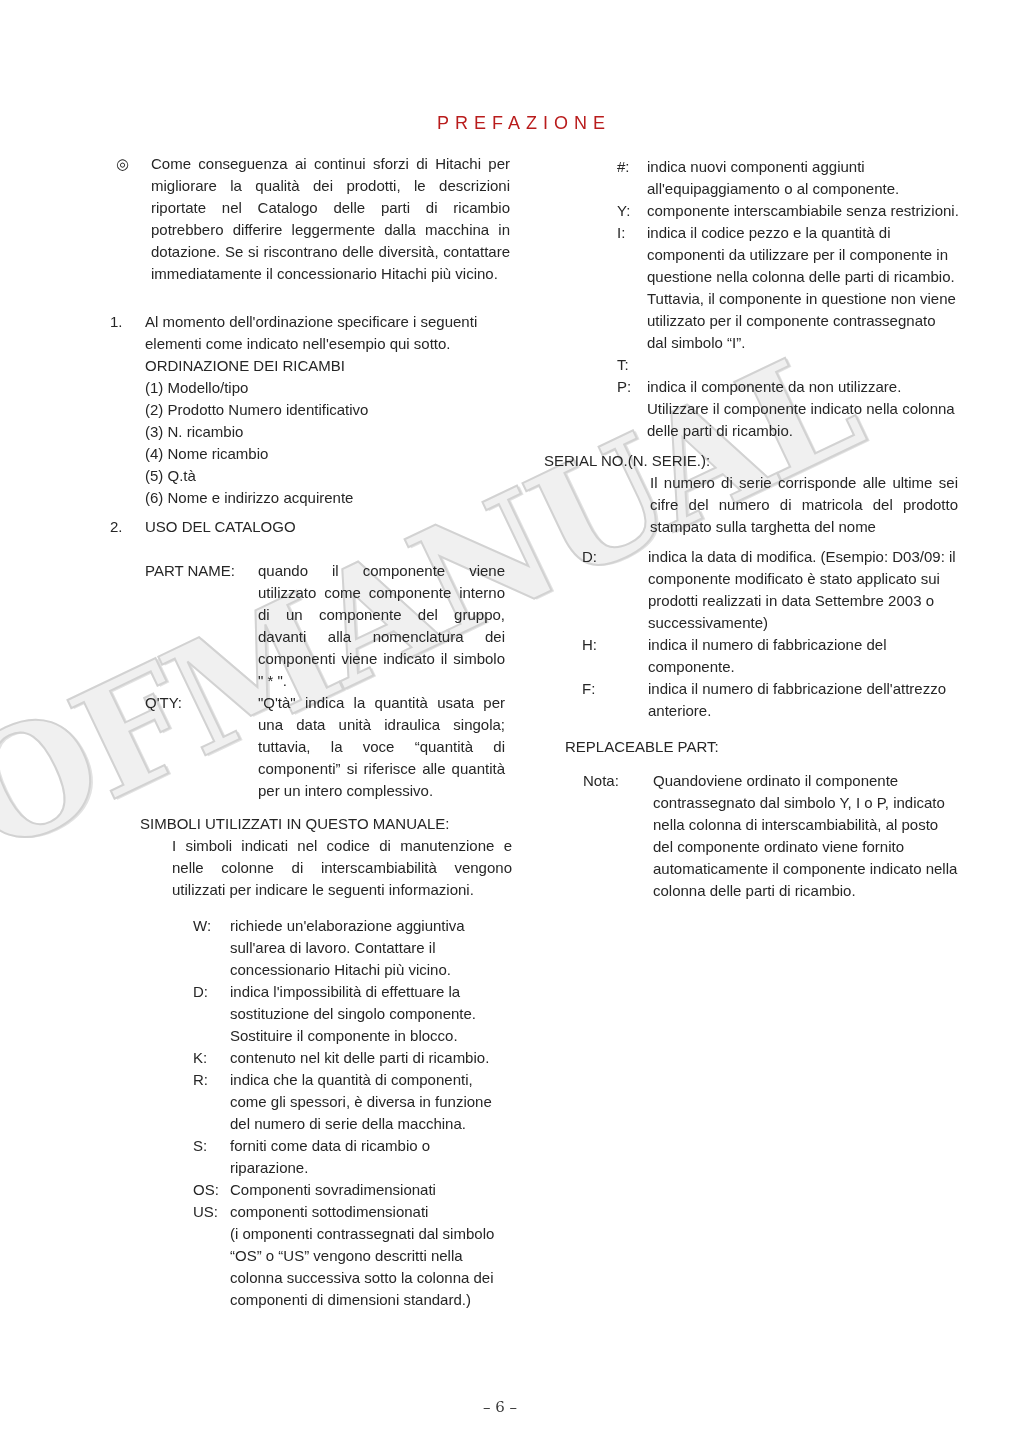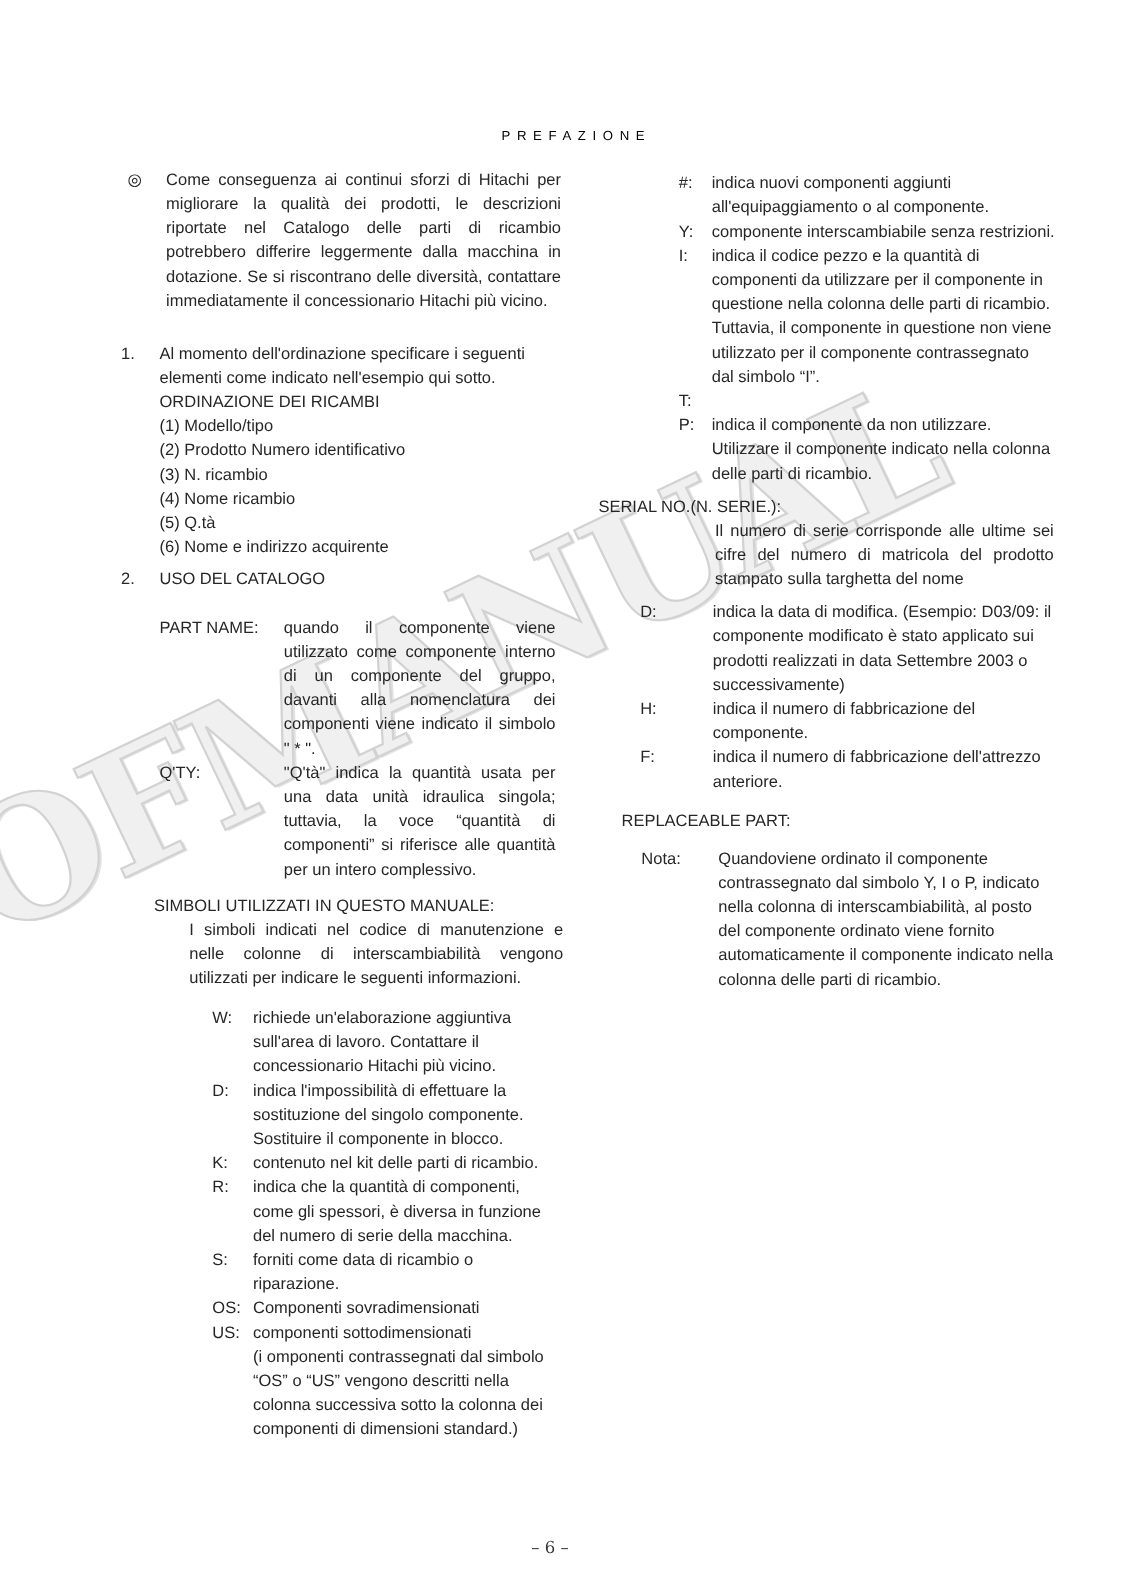--- a/index.html
+++ b/index.html
@@ -18,21 +18,21 @@
     font-size:150px; line-height:160px; letter-spacing:-5px;
     white-space:nowrap;
     color:#f0f0f0;
     -webkit-text-stroke:2px #d2d2d2;
     text-shadow:2px 2px 0 #e2e2e2;
     user-select:none; pointer-events:none;
   }
   
   .title {
     position:absolute; left:24px; top:112px; width:1000px; z-index:1;
-    text-align:center; font-size:12px; letter-spacing:6px; color:#000000;
+    text-align:center; font-size:18px; letter-spacing:6px; color:#b91c1c;
   }
   .footer {
     position:absolute; left:0; top:1396px; width:1000px; z-index:1;
     text-align:center; font-family:"DejaVu Serif", serif; font-size:15px; color:#3a3a3a;
   }
   
   .col { position:absolute; z-index:1; }
   .col-left  { left:110px; top:153px; width:400px; }
   .col-right { left:544px; top:156px; width:418px; }
 

